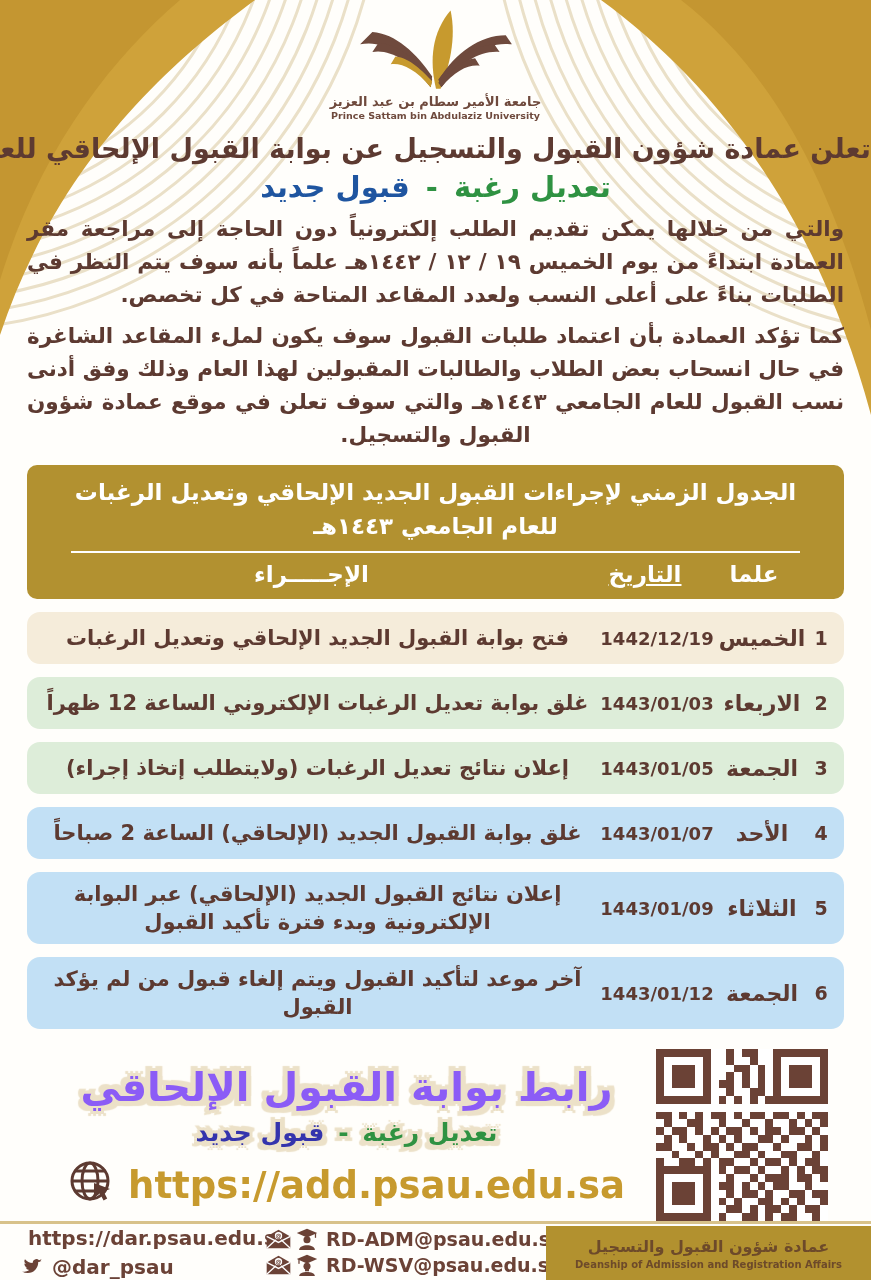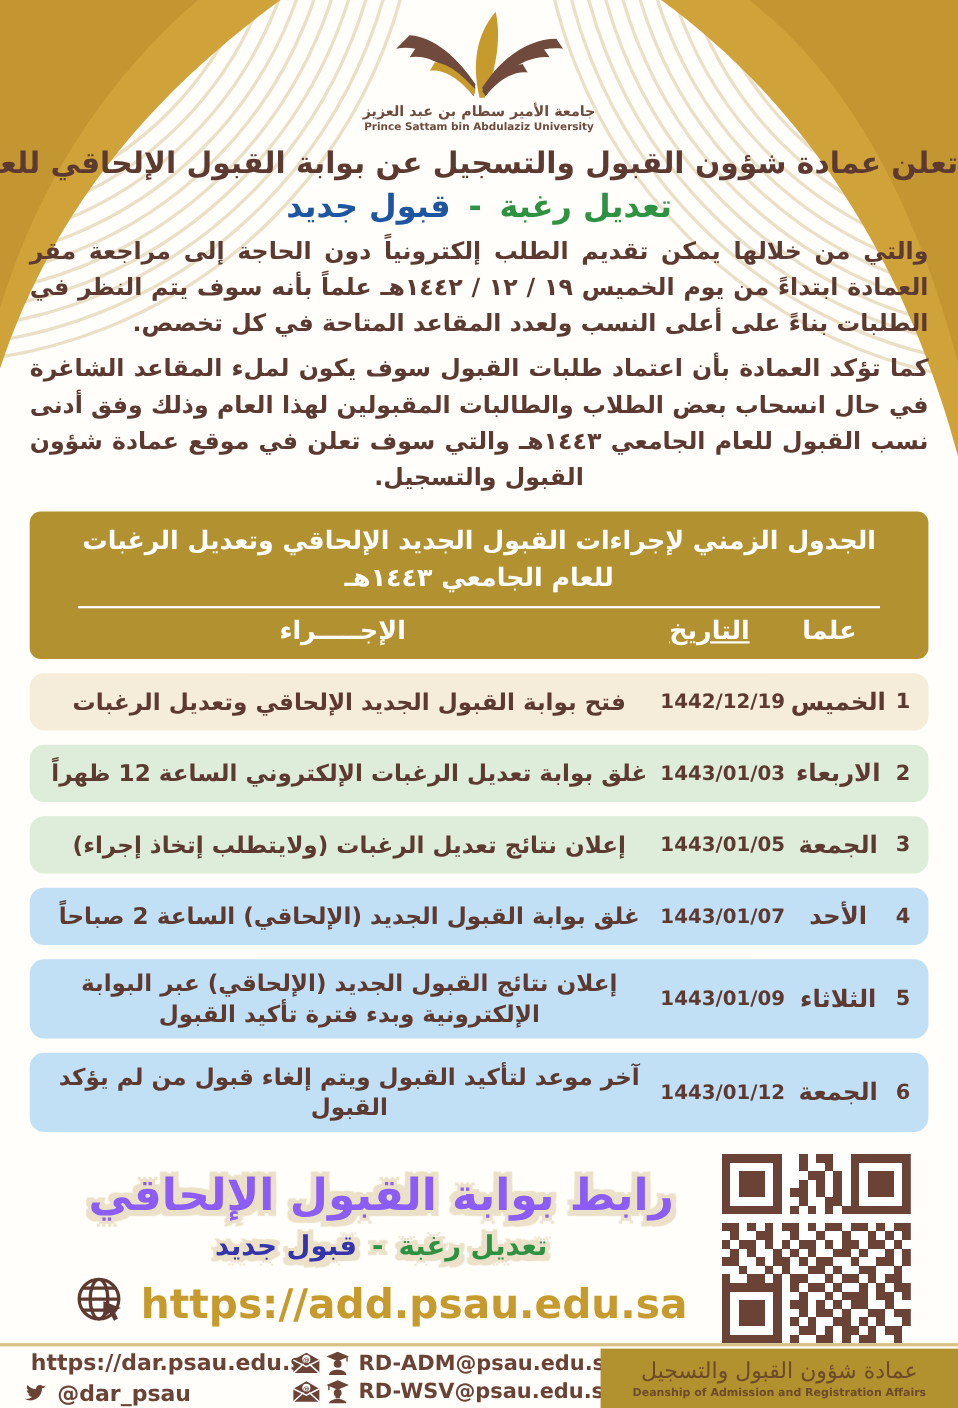--- a/index.html
+++ b/index.html
@@ -86,21 +86,21 @@
   }
   .f-left{direction:ltr;padding-left:20px;display:flex;flex-direction:column;gap:5px;width:245px;}
   .f-row{display:flex;align-items:center;gap:8px;color:#6b4236;font-size:20px;font-weight:bold;}
   .f-mid{direction:ltr;display:flex;flex-direction:column;gap:4px;}
   .f-mid .f-row{font-size:19px;}
   .icon-pair{display:flex;align-items:center;gap:4px;}
   .f-gold{
     position:absolute;right:0;top:2px;bottom:0;width:325px;background:#b2912f;
     display:flex;flex-direction:column;align-items:center;justify-content:center;
   }
-  .f-gold .ar{font-size:20px;font-weight:normal;color:#6d4a2a;}
+  .f-gold .ar{font-size:16px;font-weight:bold;color:#6d4a2a;}
   .f-gold .en{font-size:10px;font-weight:bold;color:#6d4a2a;margin-top:3px;}
 </style>
 </head>
 <body>
 
 <div class="page">
 
   <svg class="decor decor-left" width="560" height="420" viewBox="0 0 560 420">
     <g fill="none" stroke="#eae0c8" stroke-width="3">
       <circle cx="-70" cy="-120" r="150"></circle>

